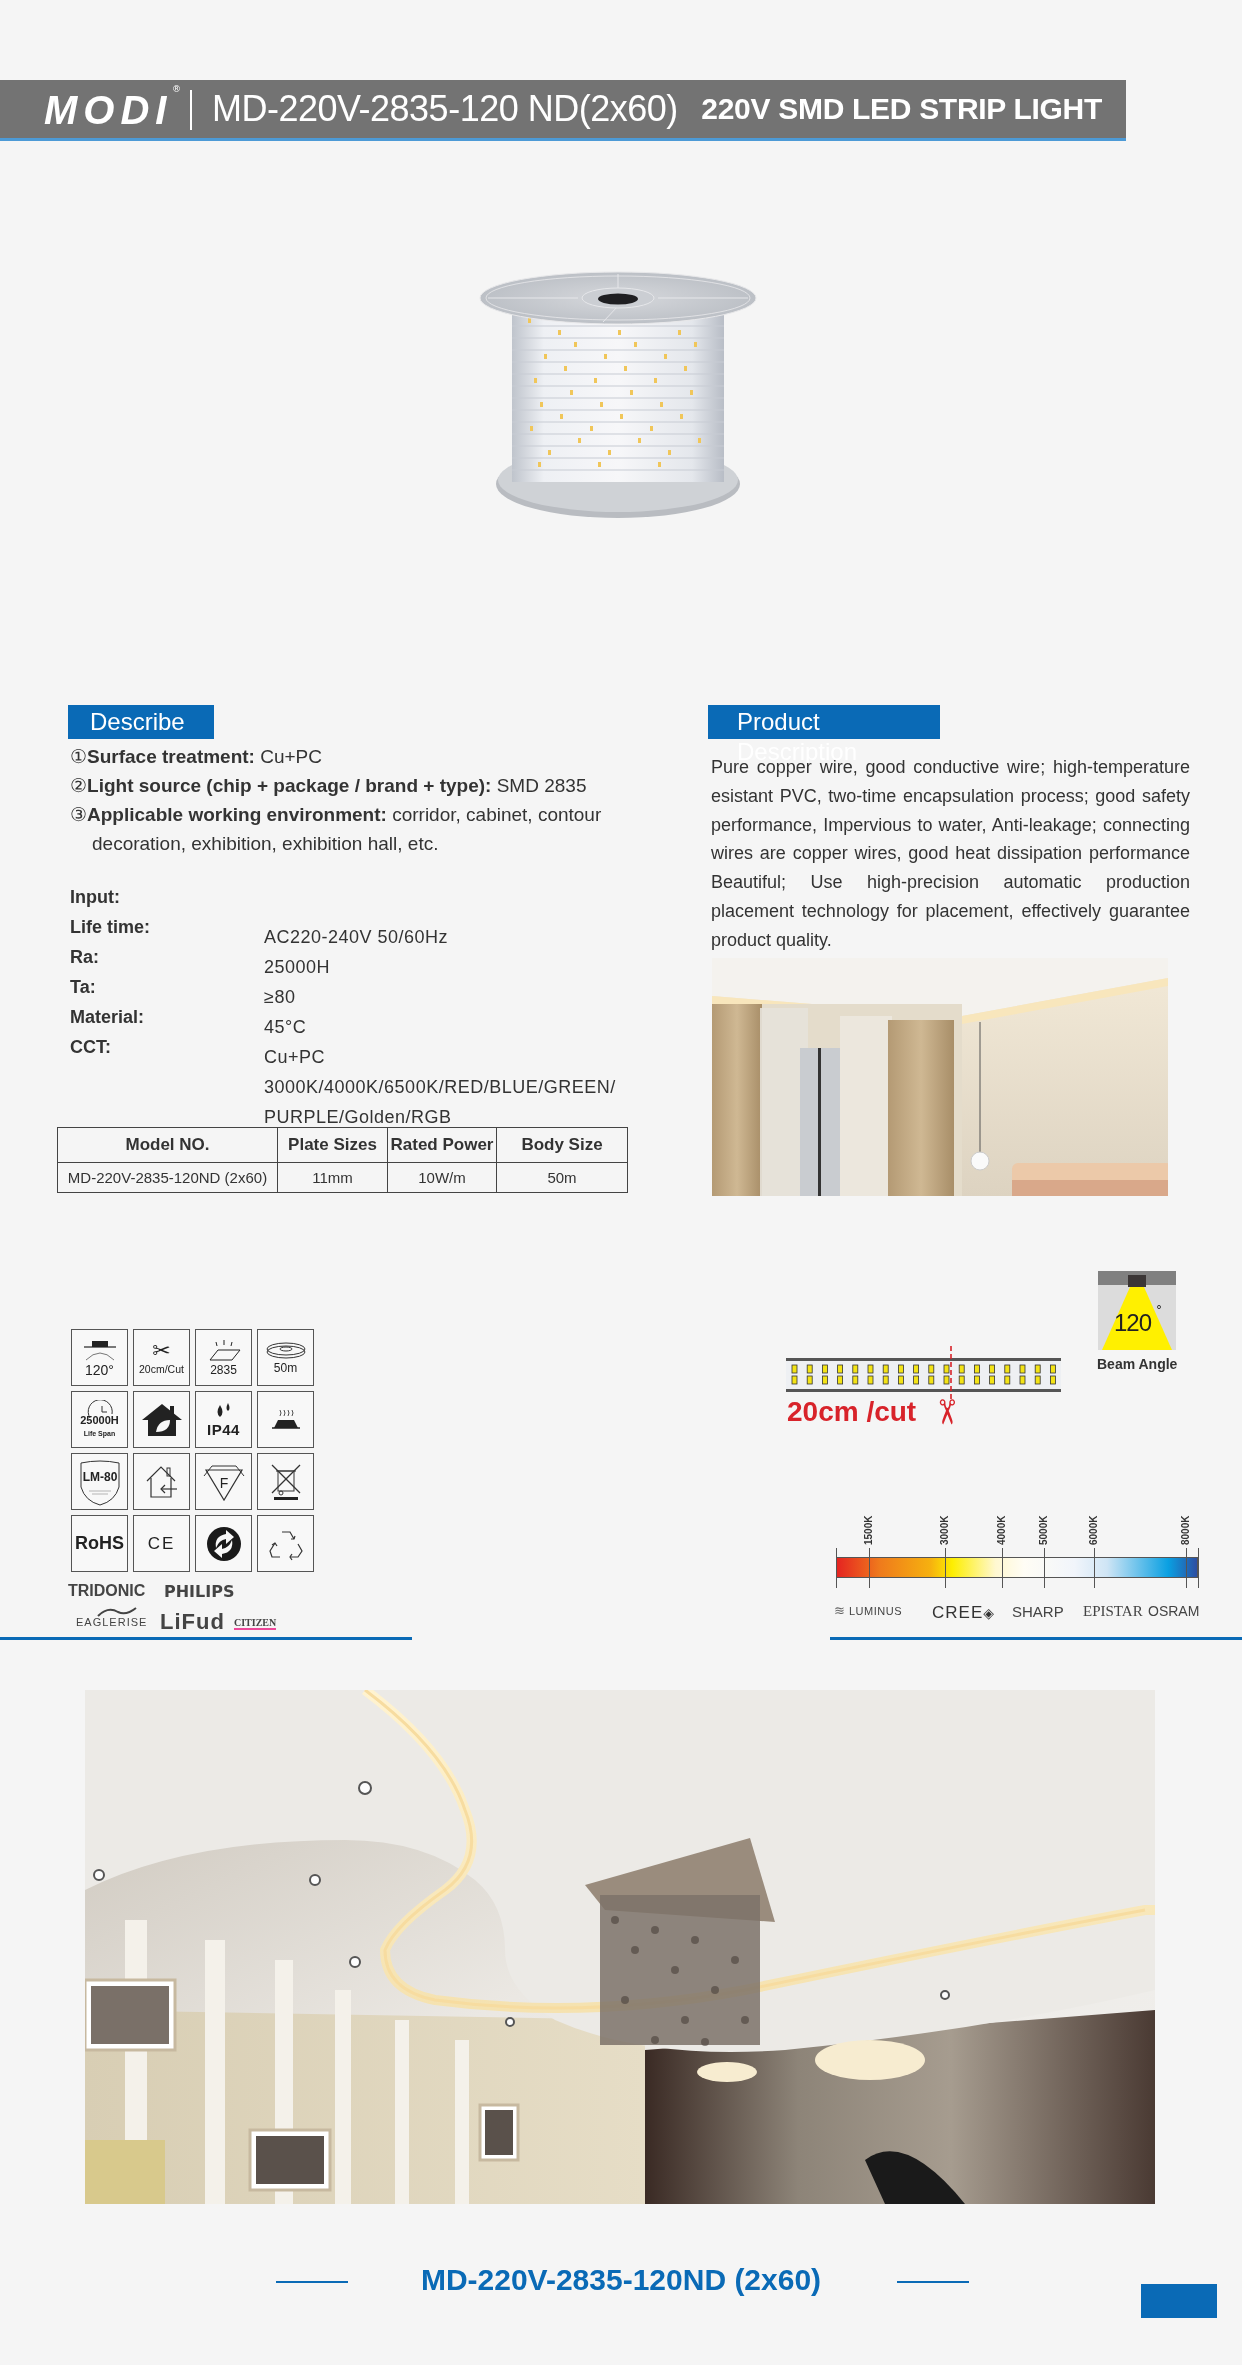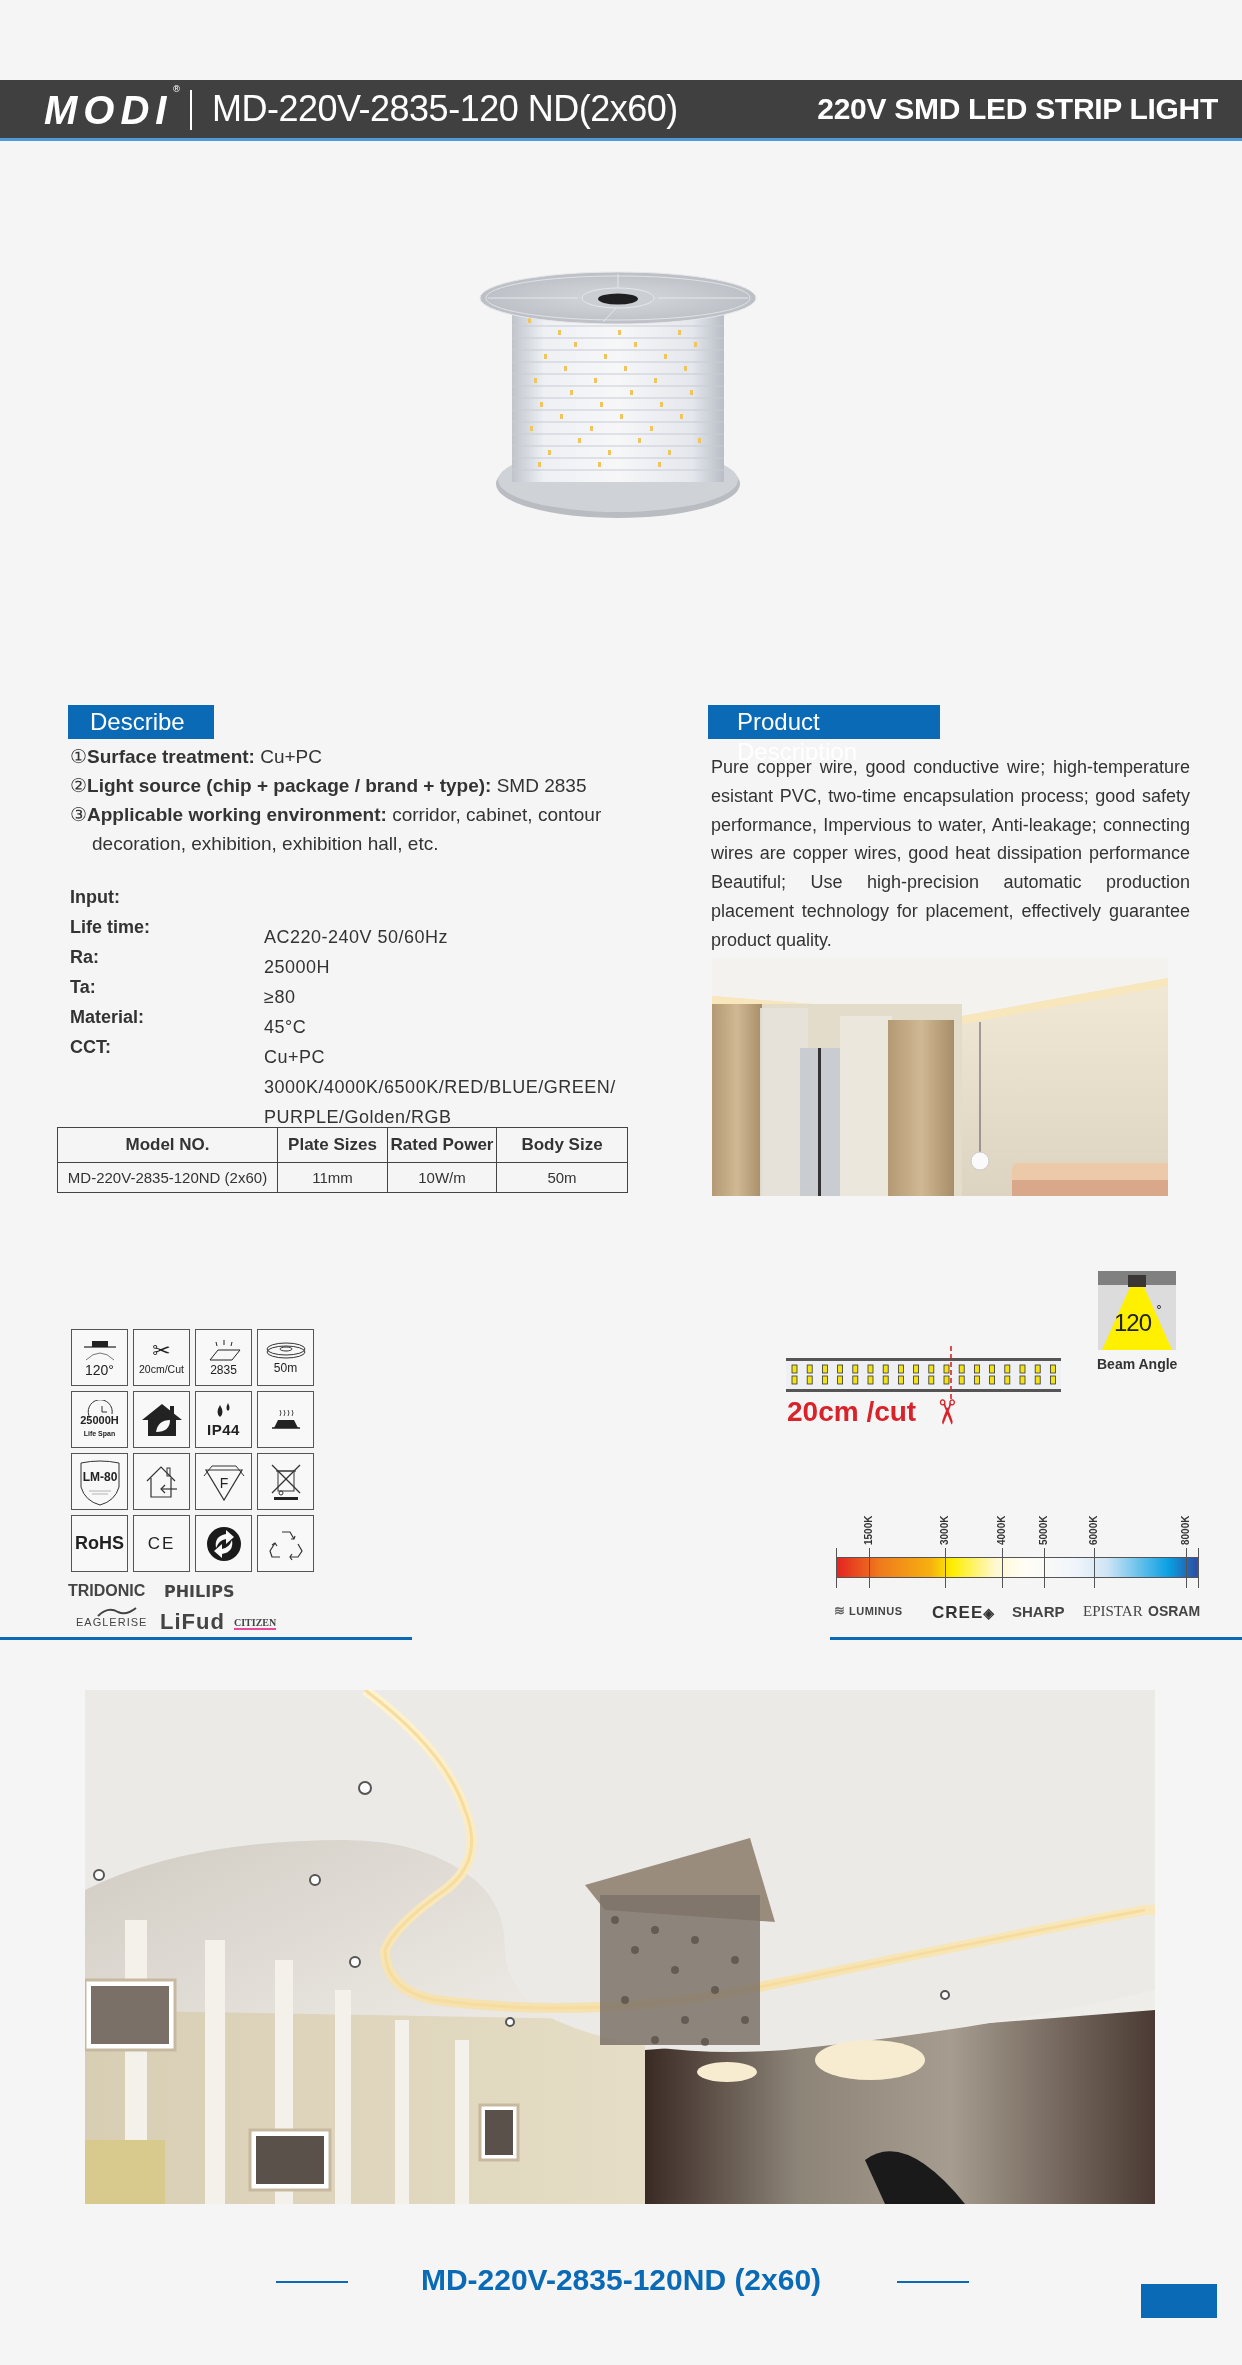--- a/index.html
+++ b/index.html
@@ -1,21 +1,21 @@
 <!DOCTYPE html>
 <html><head>
 <meta charset="utf-8">
 <style>
   * { box-sizing: border-box; margin: 0; padding: 0; }
   html, body { width: 1242px; height: 2365px; background: #f5f5f5; overflow: hidden; }
   body { position: relative; font-family: "DejaVu Sans", sans-serif; color: #333; }
   .abs { position: absolute; }
 
   
-  .header { position: absolute; left: 0; top: 80px; width: 1242px; height: 61px; background: #404040; border-bottom: 3px solid #4c9ad6; }
+  .header { position: absolute; left: 0; top: 80px; width: 1126px; height: 61px; background: #737373; border-bottom: 3px solid #4c9ad6; }
   .logo { position: absolute; left: 44px; top: 8px; font-family: "Liberation Sans", sans-serif; font-weight: bold; font-style: italic; font-size: 40px; color: #fff; letter-spacing: 6px; }
   .logo-reg { position: absolute; left: 172px; top: 4px; font-size: 9px; color: #fff; }
   .header-divider { position: absolute; left: 190px; top: 10px; width: 2px; height: 40px; background: #fff; }
   .header-model { position: absolute; left: 212px; top: 8px; font-family: "Liberation Sans", sans-serif; font-size: 36px; color: #fff; letter-spacing: -0.5px; }
   .header-category { position: absolute; right: 24px; top: 12px; font-family: "Liberation Sans", sans-serif; font-weight: bold; font-size: 30px; color: #fff; letter-spacing: -0.3px; }
 
   
   .reel { position: absolute; left: 478px; top: 262px; width: 280px; height: 260px; }
 
   
@@ -55,21 +55,21 @@
   
   .strip { position: absolute; left: 786px; top: 1358px; width: 275px; height: 34px; border-top: 3px solid #555; border-bottom: 3px solid #555; background: #eef0f3; }
   .cut-label { position: absolute; left: 787px; top: 1396px; font-family: "Liberation Sans", sans-serif; font-weight: bold; font-size: 28px; color: #d8232a; }
   .beam { position: absolute; left: 1098px; top: 1271px; width: 78px; height: 79px; background: #dcdcdc; overflow: hidden; }
   .beam-label { position: absolute; left: 1097px; top: 1356px; font-family: "Liberation Sans", sans-serif; font-weight: bold; font-size: 14px; color: #333; }
 
   .cct-bar { position: absolute; left: 836px; top: 1557px; width: 362px; height: 21px; border: 1.5px solid #555; background: linear-gradient(to right, #e52421 0%, #ef7b1c 12%, #f6b10f 26%, #fdee00 32%, #fff8d0 44%, #fffdf5 52%, #f1f5fb 66%, #cfe5f5 75%, #0aa0e2 92%, #2d4ea2 100%); }
   .cct-tick { position: absolute; width: 1px; background: #555; top: 1548px; height: 40px; }
   .cct-label { position: absolute; top: 1545px; font-family: "Liberation Sans", sans-serif; font-weight: bold; font-size: 10px; color: #333; transform: rotate(-90deg); transform-origin: left top; white-space: nowrap; }
 
-  .chip-brands { position: absolute; top: 1603px; font-family: "Liberation Sans", sans-serif; font-weight: bold; color: #444; }
+  .chip-brands { position: absolute; top: 1603px; font-family: "Liberation Sans", sans-serif; font-weight: normal; color: #444; }
 
   .room { position: absolute; left: 85px; top: 1690px; width: 1070px; height: 514px; overflow: hidden; background: #ddd; }
 
   .footer-title { position: absolute; left: 0; width: 1242px; top: 2263px; text-align: center; font-family: "Liberation Sans", sans-serif; font-weight: bold; font-size: 30px; color: #0a6ab6; letter-spacing: 0px; }
   .footer-dash { position: absolute; top: 2281px; width: 72px; height: 2px; background: #0a6ab6; }
   .footer-square { position: absolute; left: 1141px; top: 2284px; width: 76px; height: 34px; background: #0a6ab6; }
 </style>
 </head>
 <body>
 

